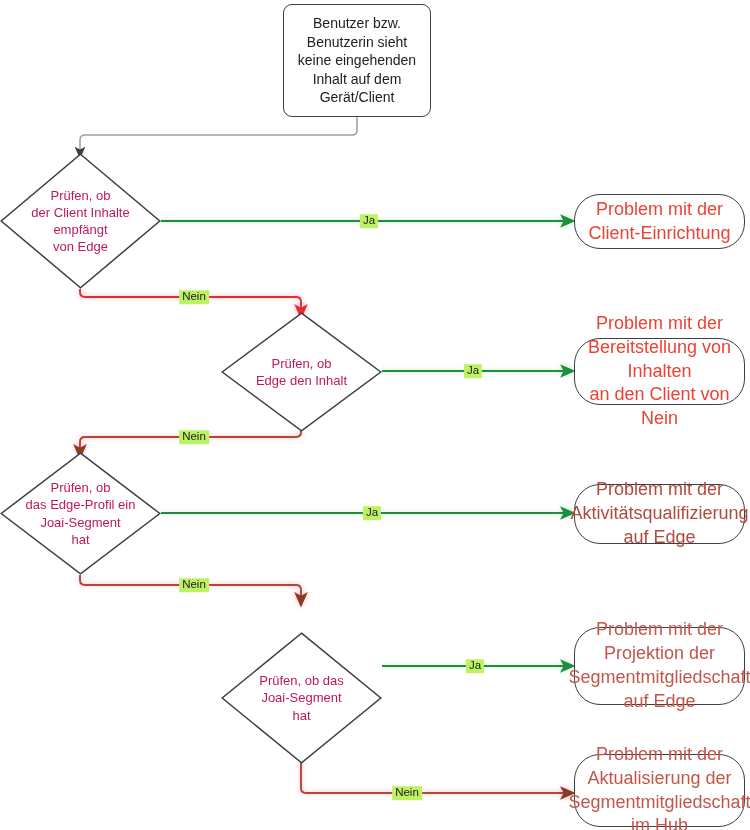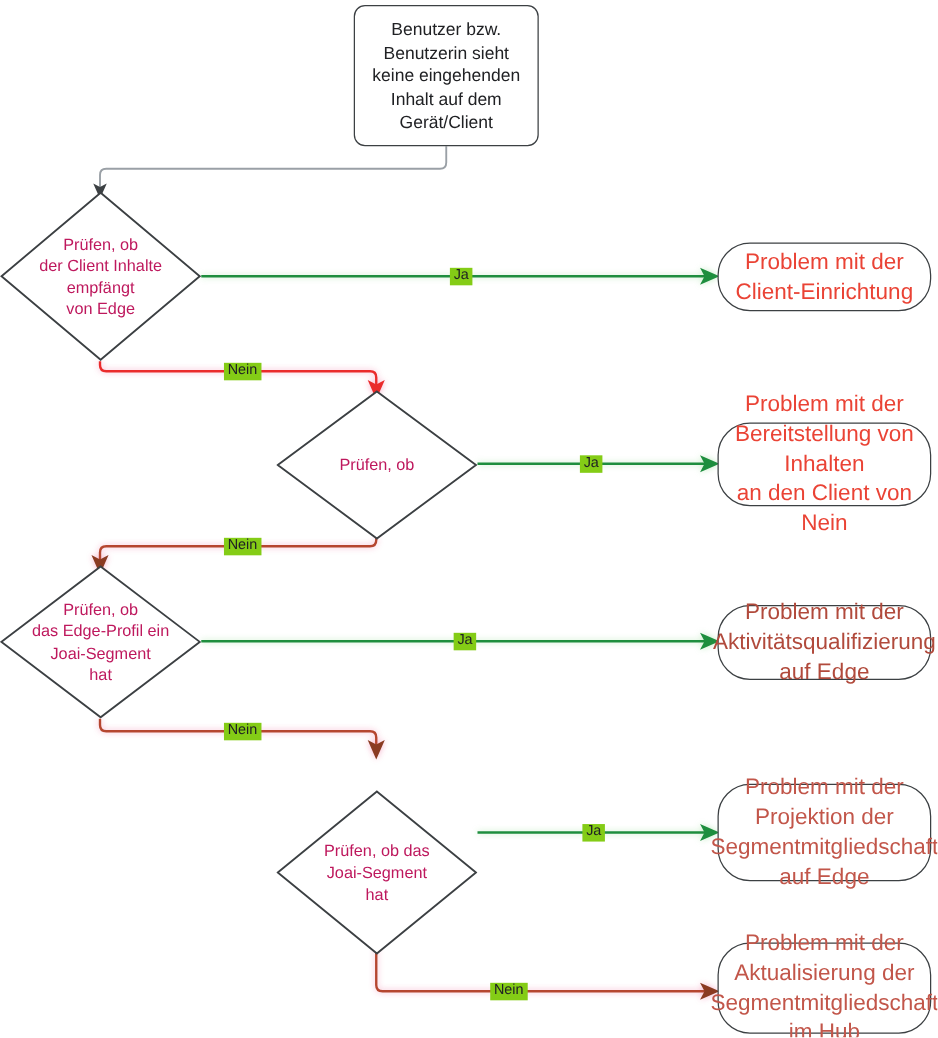--- a/index.html
+++ b/index.html
@@ -68,21 +68,21 @@
     border: 1.6px solid #3c4043;
     border-radius: 26px;
     background: #ffffff;
     font-size: 18px;
     line-height: 1.33;
     padding: 4px 9px;
     box-sizing: border-box;
   }
   .edge-label {
     position: absolute;
-    background: #84cc16;
+    background: #bef264;
     color: #202124;
     font-size: 11.5px;
     line-height: 1;
     padding: 1px 3px;
     white-space: nowrap;
     transform: translate(-50%, -50%);
   }
   .glow-red { filter: drop-shadow(0 0 2.5px rgba(244,160,190,0.85)); }
   .glow-green { filter: drop-shadow(0 0 2.5px rgba(180,230,180,0.8)); }
 </style>
@@ -174,20 +174,21 @@
       <div>von Edge</div>
     </div>
   </div>
 
   <div class="node node-decision" style="left:221px; top:312px; width:161px; height:120px;">
     <svg class="diamond-shape" viewBox="0 0 161 120" preserveAspectRatio="none">
       <polygon points="80.5,1.2 159.8,60 80.5,118.8 1.2,60" fill="#ffffff" stroke="#3c4043" stroke-width="1.5"></polygon>
     </svg>
     <div class="diamond-label">
       <div>Prüfen, ob</div>
+      <div>Edge den Inhalt</div>
     </div>
   </div>
 
   <div class="node node-decision" style="left:0px; top:452px; width:161px; height:123px;">
     <svg class="diamond-shape" viewBox="0 0 161 123" preserveAspectRatio="none">
       <polygon points="80.5,1.2 159.8,61.5 80.5,121.8 1.2,61.5" fill="#ffffff" stroke="#3c4043" stroke-width="1.5"></polygon>
     </svg>
     <div class="diamond-label">
       <div>Prüfen, ob</div>
       <div>das Edge-Profil ein</div>

